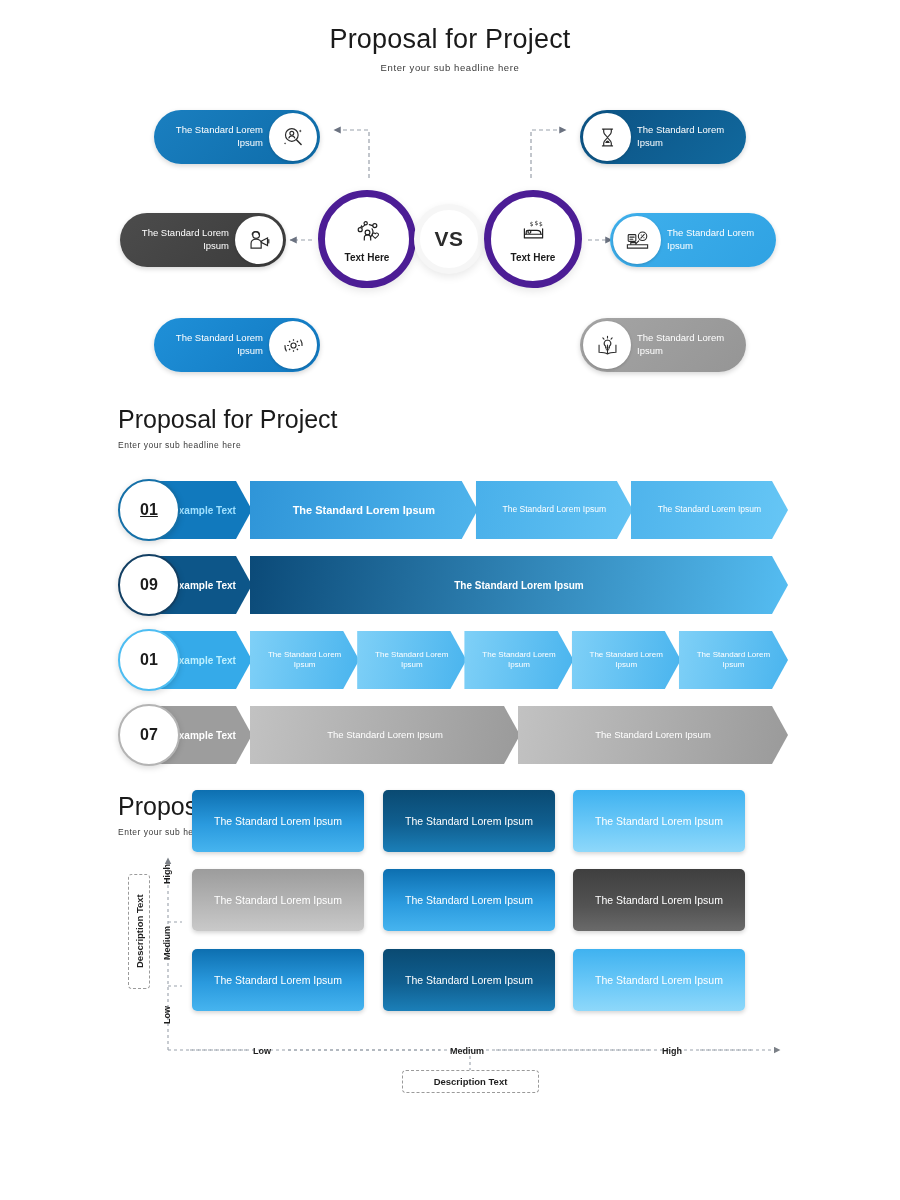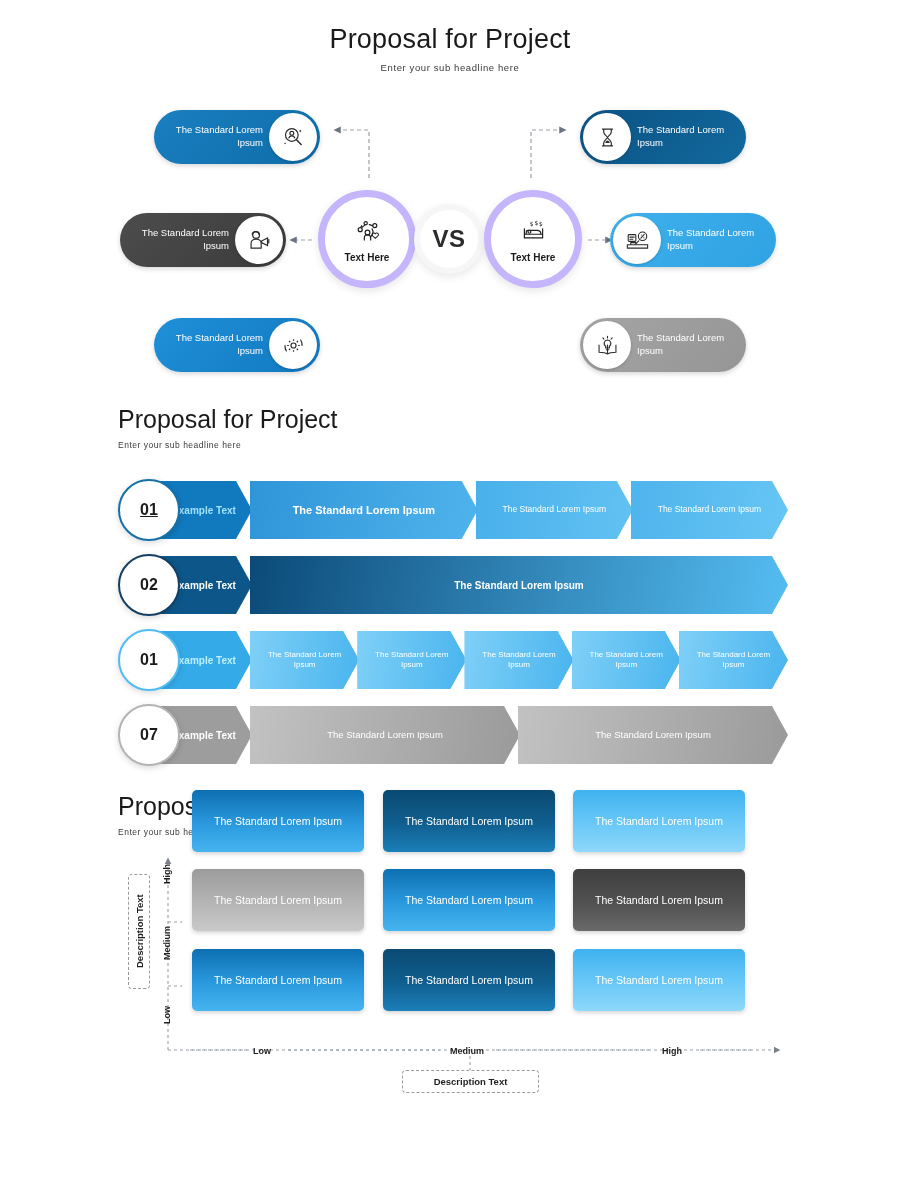--- a/index.html
+++ b/index.html
@@ -45,31 +45,31 @@
   .pill.right .badge { margin-left: 3px; }
   .pill .badge svg { width: 27px; height: 27px; }
 
   .vs-circle {
     position: absolute; border-radius: 50%;
     background: #ffffff;
     display: flex; flex-direction: column; align-items: center; justify-content: center;
   }
   .vs-circle.big {
     width: 98px; height: 98px;
-    border: 7px solid #c4b5fd;
+    border: 7px solid #4c1d95;
     box-shadow: 0 3px 9px rgba(0,0,0,.10);
   }
   .vs-circle.mid {
     width: 70px; height: 70px;
     border: 6px solid #f6f6f6;
     box-shadow: 0 3px 8px rgba(0,0,0,.09);
   }
   .vs-circle .ci svg { width: 31px; height: 31px; display:block; }
   .vs-circle .clabel { font-size: 10px; font-weight: bold; color: #1a1a1a; margin-top: 5px; }
-  .vs-circle .vstext { font-size: 24px; font-weight: bold; color: #2b2b2b; letter-spacing: .5px; }
+  .vs-circle .vstext { font-size: 21px; font-weight: bold; color: #2b2b2b; letter-spacing: .5px; }
 
   #vs-connectors { position: absolute; left: 0; top: 0; width: 900px; height: 300px; }
 
   
   #section-chevrons { position: relative; width: 900px; }
   .chev-row { position: relative; height: 64px; margin-bottom: 11px; }
   .num-circle {
     position: absolute; left: 0; top: 50%; transform: translateY(-50%);
     width: 62px; height: 62px; border-radius: 50%;
     background: #fff; display: flex; align-items: center; justify-content: center;
@@ -271,21 +271,21 @@
           </div>
           <div class="chev" style="flex: 2 1 0px; background: linear-gradient(100deg, rgb(73, 176, 234), rgb(98, 194, 243));">
             <div class="ctext" style="font-size: 8.5px; font-weight: 400;">The Standard Lorem Ipsum</div>
           </div>
           <div class="chev" style="flex: 2 1 0px; background: linear-gradient(100deg, rgb(79, 180, 236), rgb(102, 198, 245));">
             <div class="ctext" style="font-size: 8.5px; font-weight: 400;">The Standard Lorem Ipsum</div>
           </div>
         </div>
       </div>
       <div class="chev-row">
-        <div class="num-circle" style="border: 2px solid rgb(18, 63, 99);">02</div>
+        <div class="num-circle" style="border: 2px solid rgb(18, 63, 99);">09</div>
         <div class="chev-track">
           <div class="chev lead first" style="background: rgb(13, 86, 137);">
             <div class="ctext" style="color: rgb(255, 255, 255);">Example Text</div>
           </div>
           <div class="chev" style="flex: 7 1 0px; background: linear-gradient(100deg, rgb(11, 74, 120), rgb(85, 189, 242));">
             <div class="ctext" style="font-size: 10px; font-weight: bold;">The Standard Lorem Ipsum</div>
           </div>
         </div>
       </div>
       <div class="chev-row">

